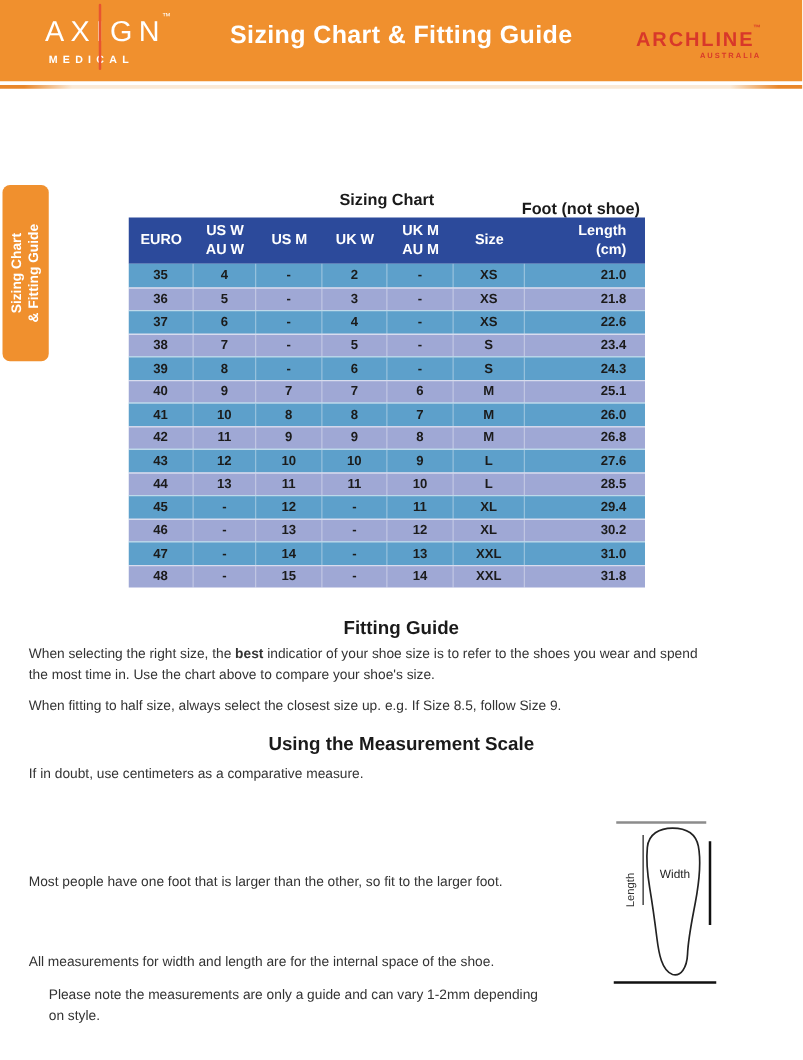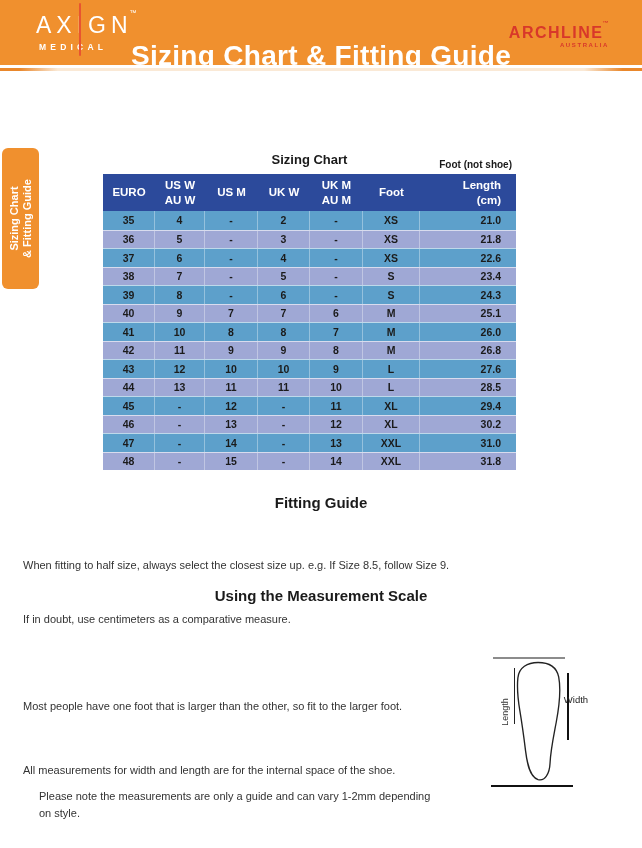--- a/index.html
+++ b/index.html
@@ -21,35 +21,35 @@
 
   
   .topbar{position:absolute;left:0;top:0;width:642px;height:65px;background:var(--accent-orange);}
   .header-divider{position:absolute;left:0;top:68px;width:642px;height:3px;
     background:linear-gradient(90deg,#E9872B 0%,#E9872B 3%,var(--divider-pale) 9%,var(--divider-pale) 91%,#E9872B 97%,#E9872B 100%);}
   .axign{position:absolute;left:36px;top:6px;width:120px;height:56px;color:#fff;}
   .axign-name{font-size:23px;letter-spacing:5px;font-weight:400;color:#fff;position:relative;top:6px;}
   .axign-name sup{font-size:7px;letter-spacing:0;position:relative;top:-9px;left:-3px;}
   .axign-line{position:absolute;left:43px;top:-3px;width:2px;height:53px;background:var(--logo-line-red);border-radius:1px;}
   .axign-sub{font-size:8.5px;letter-spacing:4.2px;font-weight:700;color:#fff;margin-top:9px;margin-left:3px;}
-  .doc-title{position:absolute;left:50%;top:40px;transform:translateX(-50%);color:#fff;font-size:28px;font-weight:700;letter-spacing:.3px;white-space:nowrap;}
+  .doc-title{position:absolute;left:50%;top:17px;transform:translateX(-50%);color:#fff;font-size:20px;font-weight:700;letter-spacing:.3px;white-space:nowrap;}
   .archline{position:absolute;right:31px;top:24px;text-align:right;color:var(--brand-red);}
   .arch-name{font-size:16px;font-weight:700;letter-spacing:1.5px;}
   .arch-name sup{font-size:6px;position:relative;top:-7px;left:-1px;}
   .arch-sub{font-size:6px;font-weight:700;letter-spacing:1.6px;margin-top:0;margin-right:2px;}
 
   
   .side-tab{position:absolute;left:2px;top:148px;width:37px;height:141px;background:var(--accent-orange);border-radius:6px;}
   .side-tab-text{position:absolute;left:-52px;top:52px;width:141px;height:37px;transform:rotate(-90deg);
     display:flex;flex-direction:column;align-items:center;justify-content:center;
     color:#fff;font-weight:700;font-size:11px;line-height:13px;text-align:center;white-space:nowrap;}
 
   
   .chart-title{position:absolute;left:103px;top:152px;width:413px;text-align:center;font-size:13px;font-weight:700;color:var(--heading);}
-  .chart-note{position:absolute;right:130px;top:159px;font-size:10px;font-weight:700;color:var(--heading);}
+  .chart-note{position:absolute;right:130px;top:159px;font-size:13px;font-weight:700;color:var(--heading);}
 
   
   .table{position:absolute;left:103px;top:174px;width:413px;}
   .thead{display:flex;height:37px;background:var(--navy);color:#fff;}
   .th{display:flex;align-items:center;justify-content:center;font-size:11.5px;font-weight:700;
       white-space:pre-line;text-align:center;line-height:1.25;}
   .tbody .tr{display:flex;height:18.5px;background:var(--row-blue);}
   .tbody .tr.alt{background:var(--row-periwinkle);}
   .tbody .tr + .tr{border-top:1px solid rgba(255,255,255,.6);justify-content:center;}
   .td{display:flex;align-items:center;justify-content:center;font-size:10.5px;font-weight:700;color:#1b1b1b;
@@ -74,21 +74,21 @@
 
   
   .foot-diagram{position:absolute;left:487px;top:648px;width:125px;height:145px;}
   .fd-topline{position:absolute;left:6px;top:9px;width:72px;height:2px;background:var(--diagram-gray);}
   .fd-foot{position:absolute;left:28px;top:11px;width:48px;height:126px;}
   .fd-leftline{position:absolute;left:27px;top:20px;width:1px;height:56px;background:#222;}
   .fd-rightline{position:absolute;left:80px;top:25px;width:1.5px;height:67px;background:#111;}
   .fd-bottomline{position:absolute;left:4px;top:137px;width:82px;height:1.5px;background:#111;}
   .fd-length{position:absolute;left:-4px;top:58px;width:45px;height:12px;transform:rotate(-90deg);
     font-size:9px;color:#333;text-align:center;white-space:nowrap;}
-  .fd-width{position:absolute;left:33px;top:46px;width:40px;font-size:9.5px;color:#222;text-align:center;margin-left:36px;}
+  .fd-width{position:absolute;left:33px;top:46px;width:40px;font-size:9.5px;color:#222;text-align:center;}
 </style>
 </head>
 <body>
 
 <div class="page">
 
   <header class="topbar">
     <div class="axign">
       <div class="axign-name"><span>AXIGN</span><sup>™</sup></div>
       <div class="axign-line"></div>
@@ -114,21 +114,21 @@
 
   <div class="table">
     <div class="thead">
         <div class="th col0">EURO</div>
         <div class="th col1">US W
 AU W</div>
         <div class="th col2">US M</div>
         <div class="th col3">UK W</div>
         <div class="th col4">UK M
 AU M</div>
-        <div class="th col5">Foot</div>
+        <div class="th col5">Size</div>
         <div class="th col6">Length
 (cm)</div>
       </div>
     <div class="tbody">
         <div class="tr">
           <div class="td col0">35</div>
           <div class="td col1">4</div>
           <div class="td col2">-</div>
           <div class="td col3">2</div>
           <div class="td col4">-</div>
@@ -249,20 +249,22 @@
           <div class="td col2">15</div>
           <div class="td col3">-</div>
           <div class="td col4">14</div>
           <div class="td col5">XXL</div>
           <div class="td col6">31.8</div>
         </div>
       </div>
   </div>
 
   <h2 class="sec-title t-fitting">Fitting Guide</h2>
+  <p class="body p1"><span>When selecting the right size, the </span><span class="bold">best</span><span> indicatior of your shoe size is to refer to the shoes you wear and spend
+the most time in. Use the chart above to compare your shoe's size.</span></p>
   <p class="body p2">When fitting to half size, always select the closest size up. e.g. If Size 8.5, follow Size 9.</p>
 
   <h2 class="sec-title t-measure">Using the Measurement Scale</h2>
   <p class="body p3">If in doubt, use centimeters as a comparative measure.</p>
   <p class="body p5">Most people have one foot that is larger than the other, so fit to the larger foot.</p>
   <p class="body p6">All measurements for width and length are for the internal space of the shoe.</p>
   <p class="body p7">Please note the measurements are only a guide and can vary 1-2mm depending
 on style.</p>
 
   <div class="foot-diagram">

